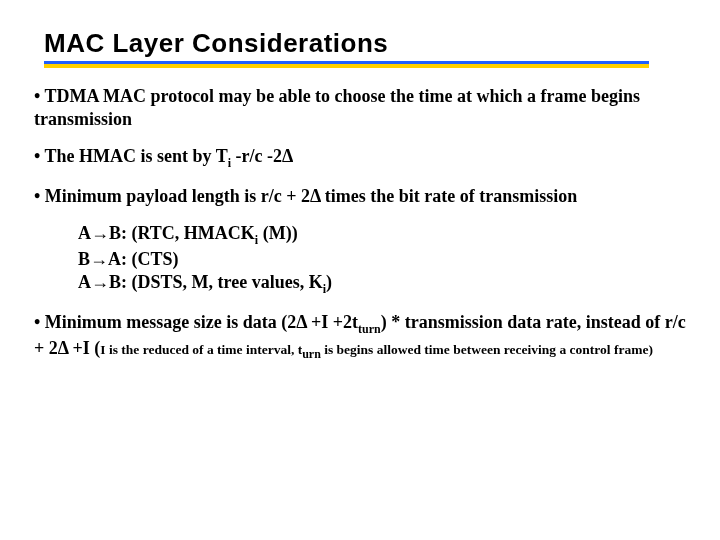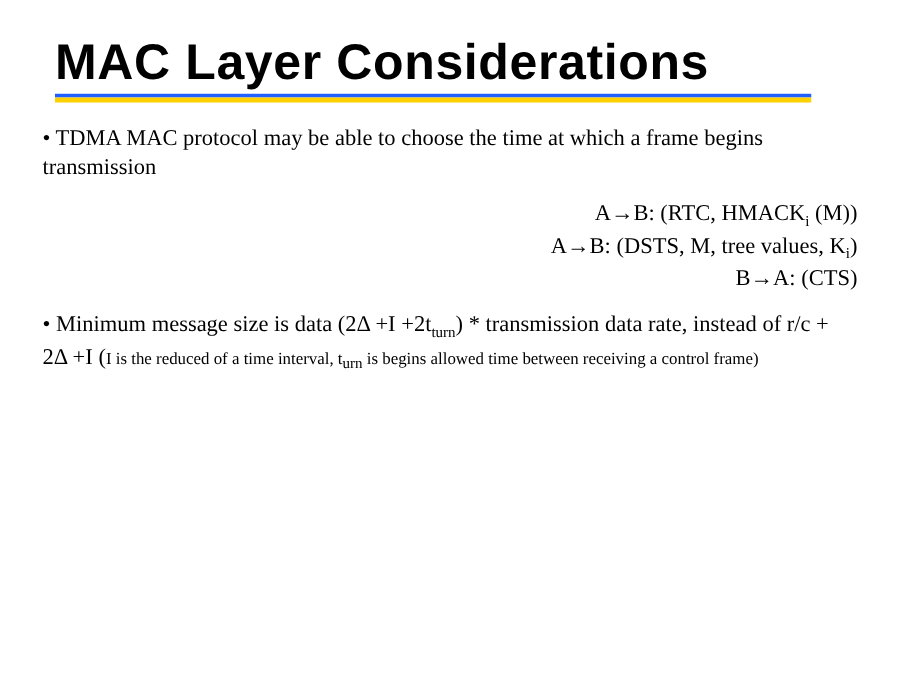--- a/index.html
+++ b/index.html
@@ -14,21 +14,21 @@
   .slide {
     position: relative;
     width: 720px;
     height: 540px;
     padding: 28px 34px 20px 34px;
     box-sizing: border-box;
   }
   .title {
     font-family: Arial, Helvetica, sans-serif;
     font-weight: 900;
-    font-size: 40px;
+    font-size: 26px;
     letter-spacing: 0.5px;
     color: #000;
     margin-left: 10px;
     margin-bottom: 2px;
   }
   .underline-wrap {
     margin-left: 10px;
     width: 605px;
     position: relative;
     height: 10px;
@@ -45,24 +45,24 @@
     top: 3px; left: 0; right: 0;
     height: 4px;
     background: #ffd000;
   }
   .body {
     font-size: 18px;
     line-height: 1.28;
   }
   .para {
     margin-bottom: 14px;
+    font-weight: bold;
   }
   .indent {
     margin-left: 44px;
-    text-align: right;
   }
   .sub {
     font-size: 12px;
     vertical-align: sub;
   }
   .small {
     font-size: 13.5px;
   }
 </style>
 </head>
@@ -73,30 +73,34 @@
   <div class="title">MAC Layer Considerations</div>
   <div class="underline-wrap">
     <div class="ul-blue"></div>
     <div class="ul-yellow"></div>
   </div>
 
   <div class="body">
 
     <div class="para">• TDMA MAC protocol may be able to choose the time at which a frame begins transmission</div>
 
+    <div class="para">
+      <span>• The HMAC is sent by T</span><span class="sub">i</span><span> -r/c -2Δ</span>
+    </div>
 
+    <div class="para">• Minimum payload length is r/c + 2Δ times the bit rate of transmission</div>
 
     <div class="para">
       <div class="indent">
         <span>A→B: (RTC, HMACK</span><span class="sub">i</span><span> (M))</span>
       </div>
+      <div class="indent">B→A: (CTS)</div>
       <div class="indent">
         <span>A→B: (DSTS, M, tree values, K</span><span class="sub">i</span><span>)</span>
       </div>
-      <div class="indent">B→A: (CTS)</div>
     </div>
 
     <div class="para">
       <span>• Minimum message size is data (2Δ +I +2t</span><span class="sub">turn</span><span>) * transmission data rate, instead of r/c + 2Δ +I (</span><span class="small"><span>I is the reduced of a time interval, t</span><span class="sub">urn</span><span> is begins allowed time between receiving a control frame)</span></span>
     </div>
 
   </div>
 </div>
 
 </body></html>

